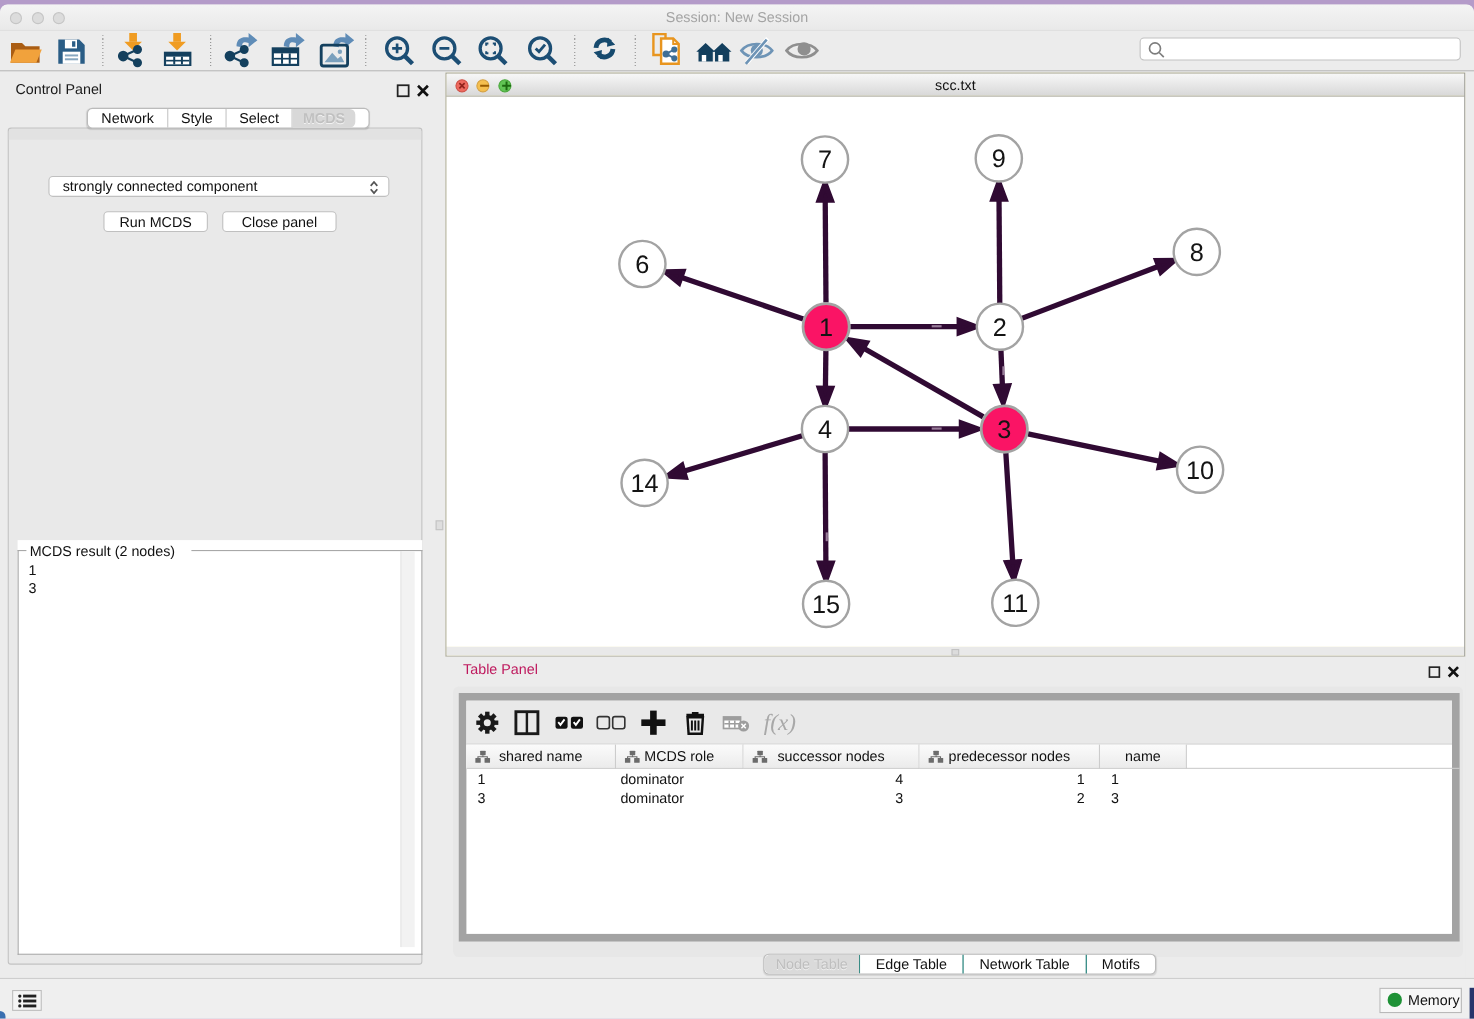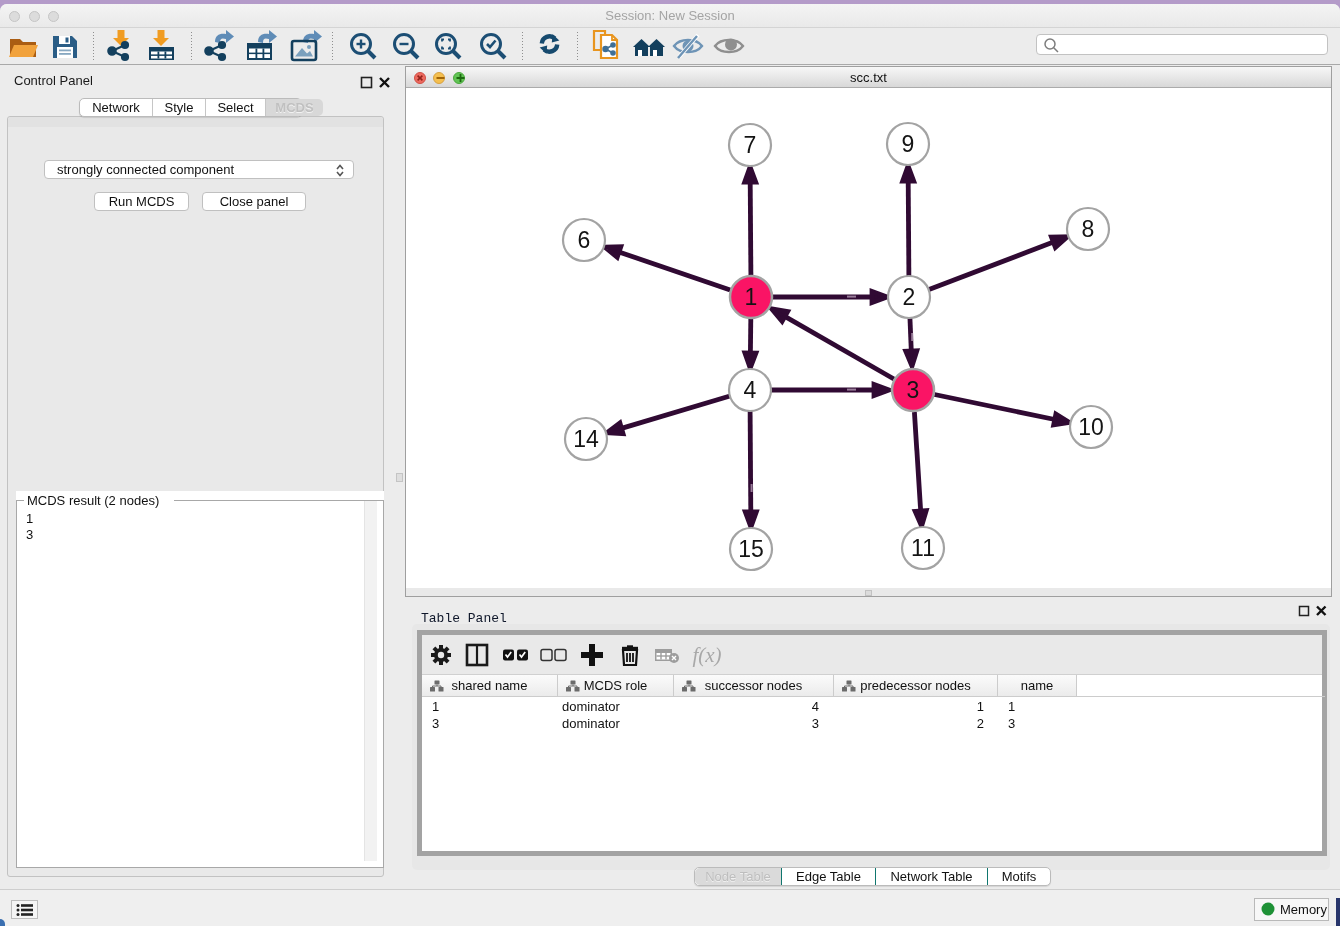--- a/index.html
+++ b/index.html
@@ -23,21 +23,21 @@
 #main{position:absolute;left:0;top:61px;width:1340px;height:824px;background:#ececec;}
 #statusbar{position:absolute;left:0;top:885px;width:1340px;height:37px;
  background:#efefef;border-top:1px solid #cecece;}
 
 #cp{position:absolute;left:0;top:0;width:392px;height:824px;}
 #cp-title{position:absolute;left:14px;top:8px;font-size:13px;color:#1a1a1a;}
 #cp-pane{position:absolute;left:7px;top:51px;width:377px;height:761px;
  background:#e9e9e9;border:1px solid #c2c2c2;border-radius:3px;}
 #cp-pane-top{position:absolute;left:0;top:0;width:100%;height:10px;
  background:#e2e2e2;border-radius:3px 3px 0 0;}
-#tabs{position:absolute;left:79px;top:33px;width:223px;height:19px;
+#tabs{position:absolute;left:79px;top:33px;width:257px;height:19px;
  background:#fff;border:1px solid #bbb;border-radius:5px;
  box-shadow:0 1px 1px rgba(0,0,0,0.12);display:flex;}
 .tab{flex:none;text-align:center;font-size:13px;color:#111;line-height:17px;
  border-right:1px solid #c6c6c6;}
 .tab.sel{background:#d8d8d8;color:#c0c0c0;text-shadow:0 1px 0 #f2f2f2;
  border-right:none;border-radius:0 5px 5px 0;font-weight:bold;}
 #optlabel{position:absolute;left:0;top:72px;width:392px;text-align:center;
  font-size:13px;color:#1a1a1a;}
 #combo{position:absolute;left:44px;top:95px;width:310px;height:19px;background:#fff;
  border:1px solid #c0c0c0;border-radius:4px;font-size:13px;color:#111;
@@ -59,25 +59,25 @@
  background:linear-gradient(#f7f7f7,#d8d8d8);border-bottom:1px solid #ababab;}
 #nettitle .t{position:absolute;top:3px;left:0;width:100%;text-align:center;
  font-size:13px;color:#111;}
 .mbtn{position:absolute;top:4.5px;width:12px;height:12px;border-radius:50%;}
 #netcanvas{position:absolute;left:0;top:21px;width:925px;height:500px;background:#fff;}
 #netbottom{position:absolute;left:0;top:521px;width:925px;height:8px;background:#e9e9e9;}
 #grip2{position:absolute;left:459px;top:2px;width:7px;height:6px;background:#dcdcdc;
  border:1px solid #c2c2c2;}
 
 #tp{position:absolute;left:405px;top:532px;width:927px;height:292px;background:#ececec;}
-#tp-title{position:absolute;left:16px;top:14px;font-size:13px;color:#0f172a;font-family:Liberation Mono, monospace;}
+#tp-title{position:absolute;left:16px;top:4px;font-size:13px;color:#be185d;}
 #tp-inner{position:absolute;left:7px;top:27px;width:918px;height:246px;
  background:#e7e7e7;border-radius:5px;}
 #tp-frame{position:absolute;left:5px;top:6px;width:910px;height:226px;
- background:#fff;border:5px solid #a3a3a3;}
+ background:#fff;border:7px solid #a3a3a3;}
 #tp-toolbar{position:absolute;left:0;top:0;width:100%;height:40px;background:#e9e9e9;
  border-bottom:1px solid #d0d0d0;}
 #tp-header{position:absolute;left:0;top:40px;width:100%;height:22px;background:#fff;}
 .hcell{position:absolute;top:0;height:22px;background:linear-gradient(#fbfbfb,#ebebeb);
  border-right:1px solid #ccc;border-bottom:1px solid #ccc;font-size:13px;color:#111;}
 .hcell span{display:block;text-align:center;margin-top:3px;}
 .hico{position:absolute;left:8px;top:5px;}
 .trow{position:absolute;left:0;width:100%;height:17px;font-size:13px;color:#111;}
 .trow div{position:absolute;top:1px;}
 

